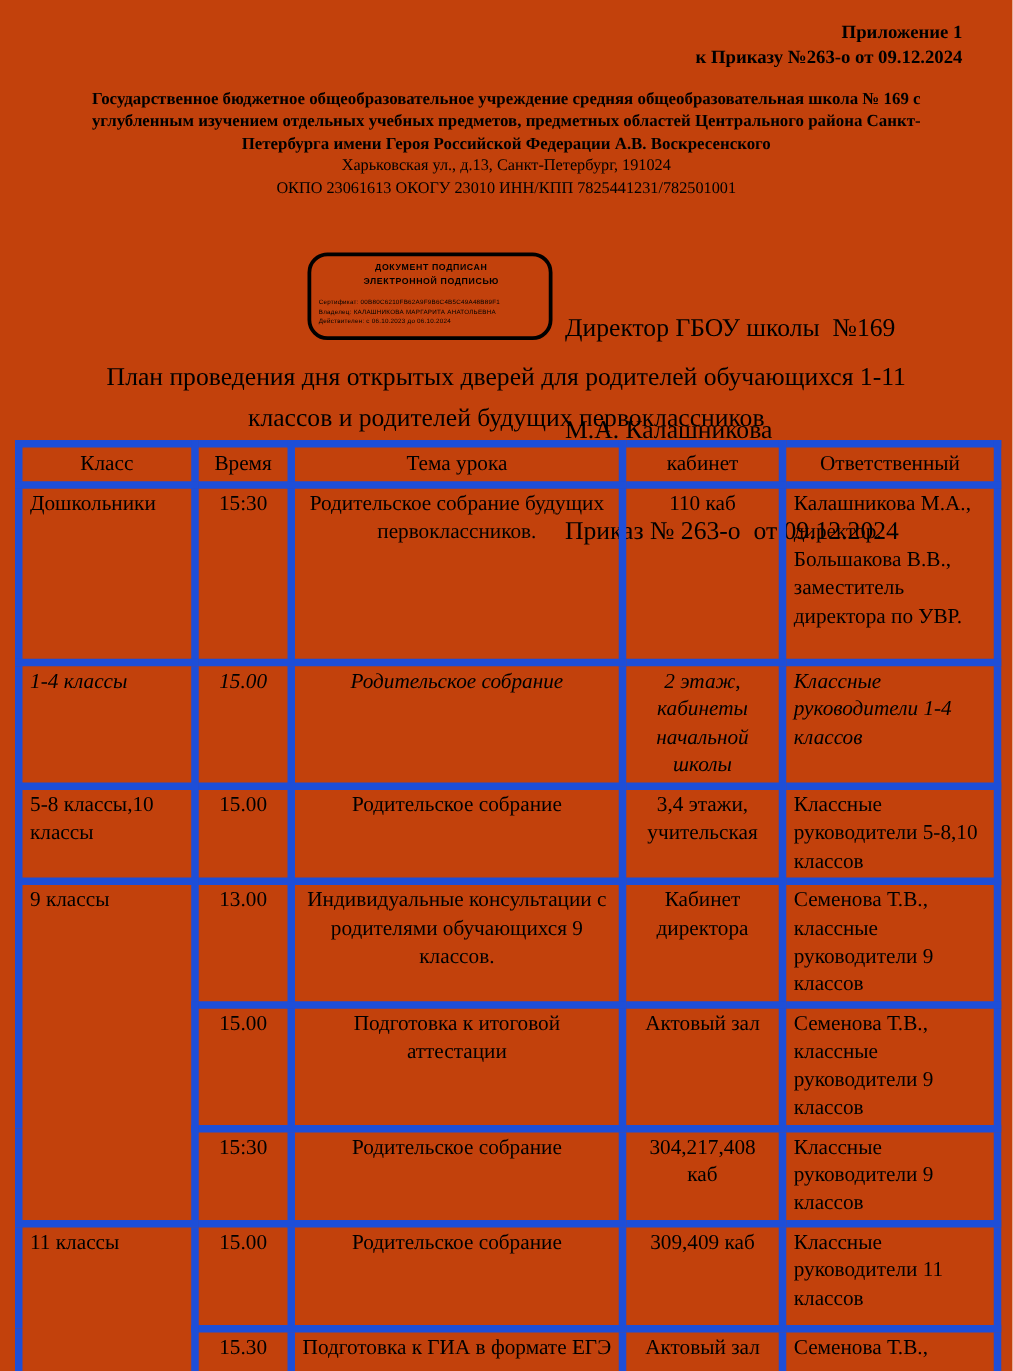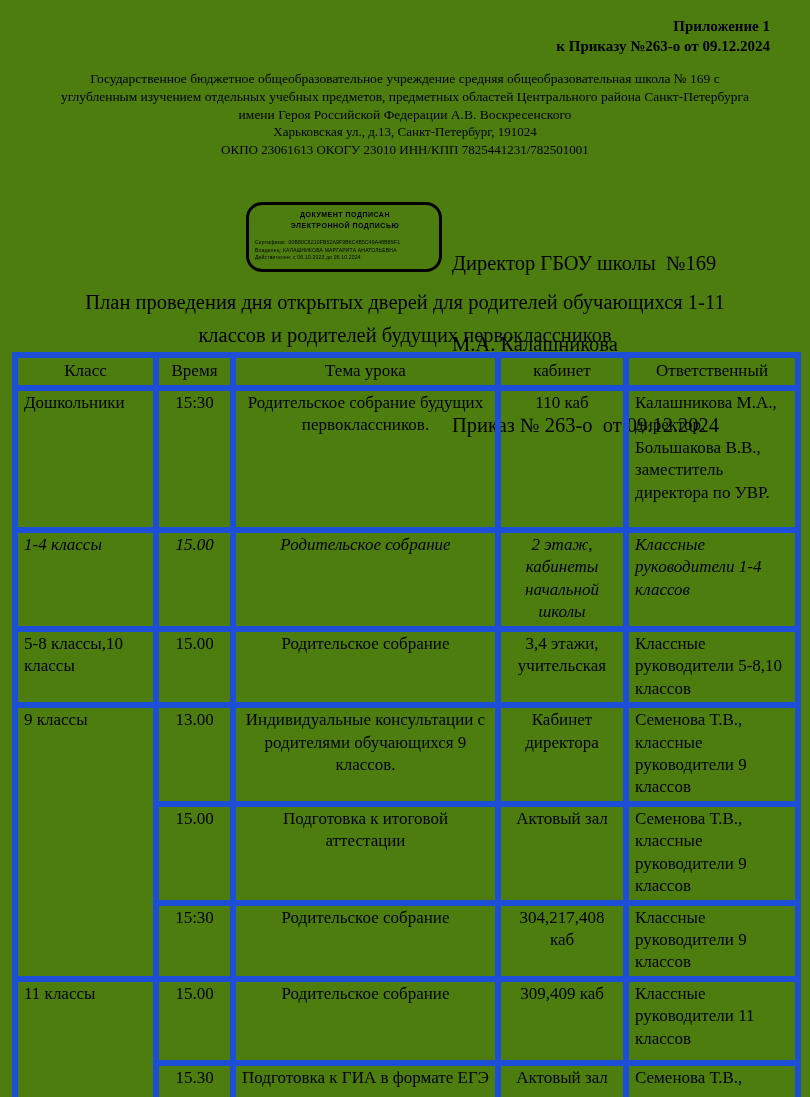--- a/index.html
+++ b/index.html
@@ -6,21 +6,21 @@
     margin: 0;
     padding: 0;
     background: #ffffff;
     color: #000000;
     font-family: "Liberation Serif", "DejaVu Serif", serif;
   }
   .page {
     position: relative;
     width: 810px;
     height: 1097px;
-    background: #4d7c0f;
+    background: #c2410c;
     overflow: hidden;
   }
   
   .appendix {
     position: absolute;
     top: 16px;
     right: 40px;
     text-align: right;
     font-weight: bold;
     font-size: 15px;
@@ -29,21 +29,21 @@
   
   .org-header {
     position: absolute;
     top: 70px;
     left: 55px;
     width: 700px;
     text-align: center;
     font-size: 13.5px;
     line-height: 1.32;
   }
-  .org-header .org-name { font-weight: normal; }
+  .org-header .org-name { font-weight: bold; }
   .org-header .org-line { font-weight: normal; font-size: 13px; }
 
   
   .sig-row {
     position: absolute;
     top: 196px;
     left: 0;
     width: 810px;
   }
   .stamp {

